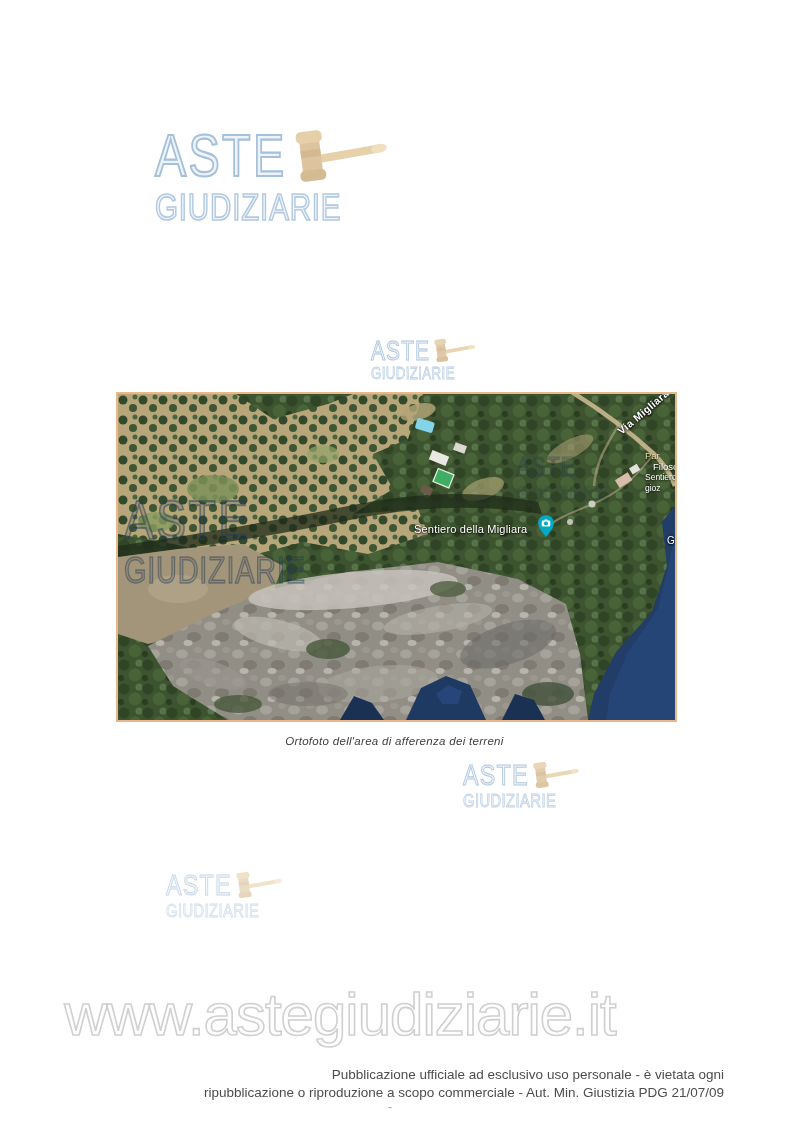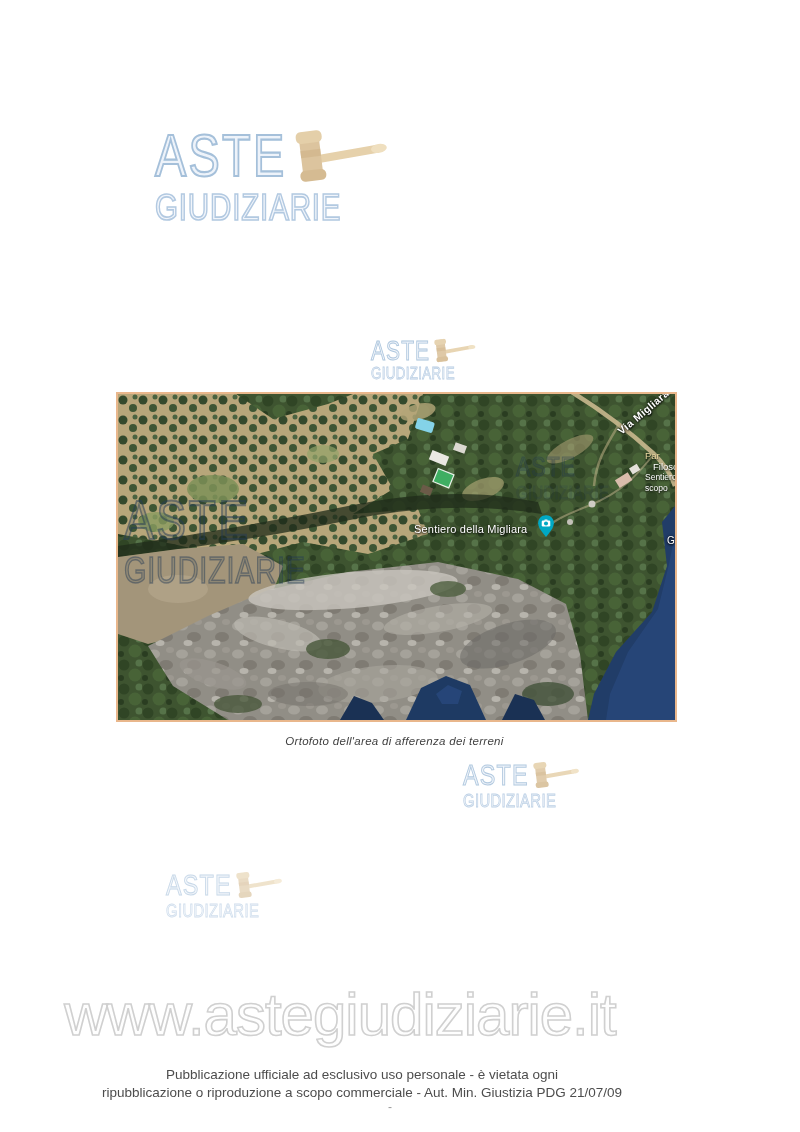--- a/index.html
+++ b/index.html
@@ -68,21 +68,21 @@
 
   
   .site-wm {
     position:absolute; left:0; top:982px; width:680px; text-align:center;
     font-size:60px; line-height:1.1; color:#fefefe; white-space:nowrap;
     -webkit-text-stroke:1.6px #d0d0d0; letter-spacing:-1px;
   }
 
   
   .footer {
-    position:absolute; left:0; top:1066px; width:724px; text-align:center;
+    position:absolute; left:0; top:1066px; width:724px; text-align:right;
     font-size:13.5px; line-height:18px; color:#4d4d4d;
   }
   .page-mark {
     position:absolute; left:0; top:1100px; width:780px; text-align:center;
     font-size:12px; color:#9a9a9a;
   }
 </style>
 </head>
 <body>
 
@@ -209,21 +209,21 @@
     <div class="map-wm map-wm-right">
       <span class="wm-aste">ASTE</span>
       <span class="wm-giud">GIUDIZIARIE</span>
     </div>
 
     <div class="map-label place-label">Sentiero della Migliara</div>
     <div class="map-label road-label">Via Migliara</div>
     <div class="edge-labels">
       <div class="l1">Par</div>
       <div class="l2">Filoso</div>
-      <div class="l3">Sentiero scopo</div>
+      <div class="l3">Sentiero gioz</div>
     </div>
     <div class="map-label edge-g">G</div>
 
     <span class="photo-marker">
       <svg viewBox="0 0 24 32" width="18" height="25">
         <path d="M12 1 C5.9 1 1.5 5.6 1.5 11.5 c0 4.6 3.4 9.3 6.3 13.2 L12 30 l4.2 -5.3 c2.9 -3.9 6.3 -8.6 6.3 -13.2 C22.5 5.6 18.1 1 12 1 Z" fill="#00a9c4"></path>
         <rect x="9.8" y="6.6" width="4.4" height="1.8" rx=".8" fill="#ffffff"></rect>
         <rect x="6.3" y="8" width="11.4" height="8" rx="1.6" fill="#ffffff"></rect>
         <circle cx="12" cy="12" r="2.7" fill="#00a9c4"></circle>
       </svg>

